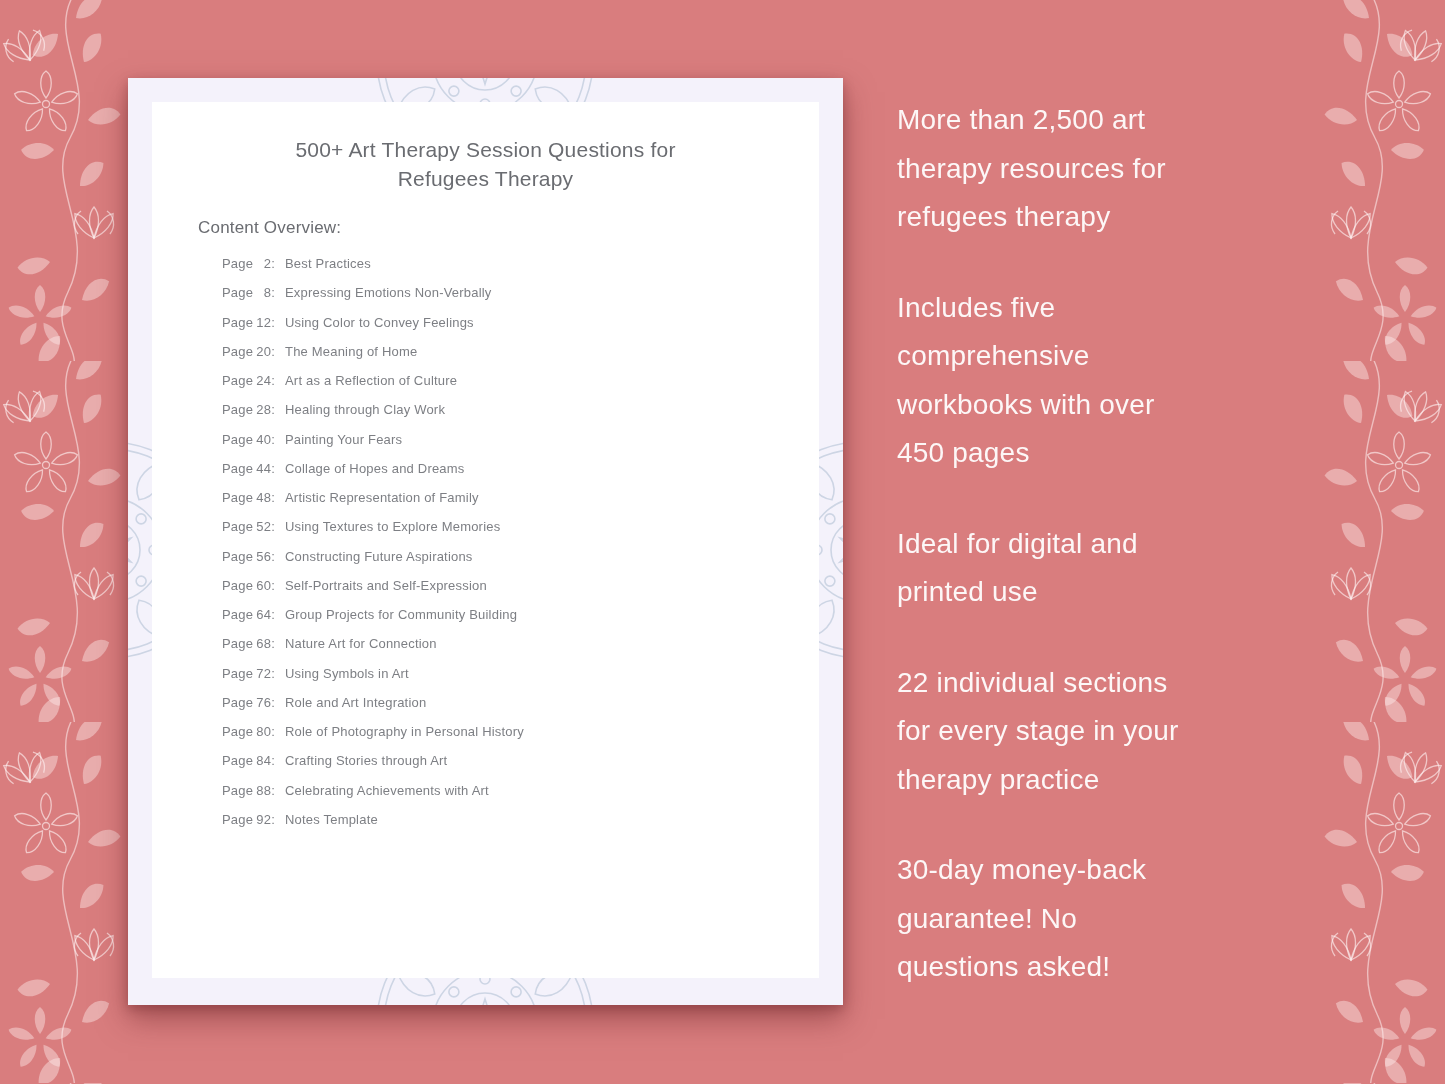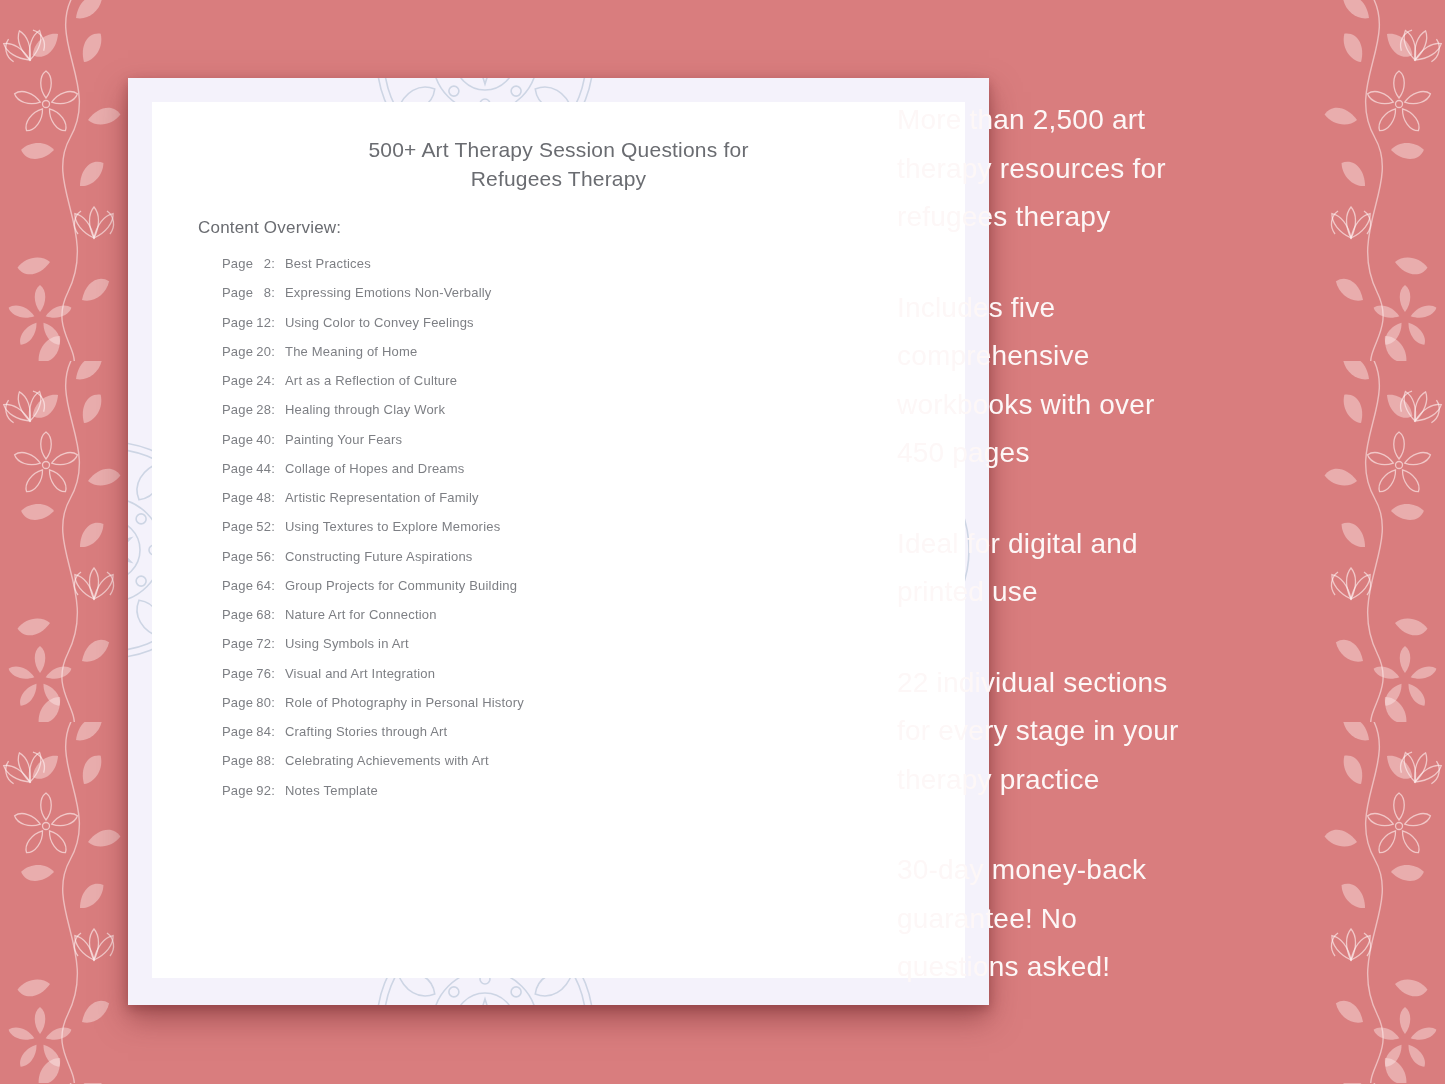--- a/index.html
+++ b/index.html
@@ -6,21 +6,21 @@
   .stage{
     position:relative;width:1445px;height:1084px;overflow:hidden;
     background:#d97d7e;font-family:"Liberation Sans",sans-serif;
   }
   
   .vine{position:absolute;top:0;width:132px;height:1084px;pointer-events:none;}
   .vine-left{left:0;}
   .vine-right{right:0;transform:scaleX(-1);}
   
   .doc-card{
-    position:absolute;left:128px;top:78px;width:861px;height:927px;
+    position:absolute;left:128px;top:78px;width:715px;height:927px;
     background:#f4f2fb;overflow:hidden;
     box-shadow:0 14px 28px rgba(110,38,42,.5),0 4px 10px rgba(110,38,42,.35);
   }
   .mandala{position:absolute;width:240px;height:240px;}
   .m-top{left:237px;top:-138px;}
   .m-bottom{left:237px;top:825px;}
   .m-left{left:-138px;top:352px;}
   .m-right{left:613px;top:352px;}
   .doc-page{
     position:absolute;left:24px;top:24px;right:24px;bottom:27px;
@@ -195,34 +195,38 @@
           </div>
           <div class="toc-row">
             <span class="toc-page"><span>Page</span><span class="toc-num">52</span><span>:</span></span>
             <span class="toc-title">Using Textures to Explore Memories</span>
           </div>
           <div class="toc-row">
             <span class="toc-page"><span>Page</span><span class="toc-num">56</span><span>:</span></span>
             <span class="toc-title">Constructing Future Aspirations</span>
           </div>
           <div class="toc-row">
+            <span class="toc-page"><span>Page</span><span class="toc-num">60</span><span>:</span></span>
+            <span class="toc-title">Self-Portraits and Self-Expression</span>
+          </div>
+          <div class="toc-row">
             <span class="toc-page"><span>Page</span><span class="toc-num">64</span><span>:</span></span>
             <span class="toc-title">Group Projects for Community Building</span>
           </div>
           <div class="toc-row">
             <span class="toc-page"><span>Page</span><span class="toc-num">68</span><span>:</span></span>
             <span class="toc-title">Nature Art for Connection</span>
           </div>
           <div class="toc-row">
             <span class="toc-page"><span>Page</span><span class="toc-num">72</span><span>:</span></span>
             <span class="toc-title">Using Symbols in Art</span>
           </div>
           <div class="toc-row">
             <span class="toc-page"><span>Page</span><span class="toc-num">76</span><span>:</span></span>
-            <span class="toc-title">Visual and Art Integration</span>
+            <span class="toc-title">Role and Art Integration</span>
           </div>
           <div class="toc-row">
             <span class="toc-page"><span>Page</span><span class="toc-num">80</span><span>:</span></span>
             <span class="toc-title">Role of Photography in Personal History</span>
           </div>
           <div class="toc-row">
             <span class="toc-page"><span>Page</span><span class="toc-num">84</span><span>:</span></span>
             <span class="toc-title">Crafting Stories through Art</span>
           </div>
           <div class="toc-row">

